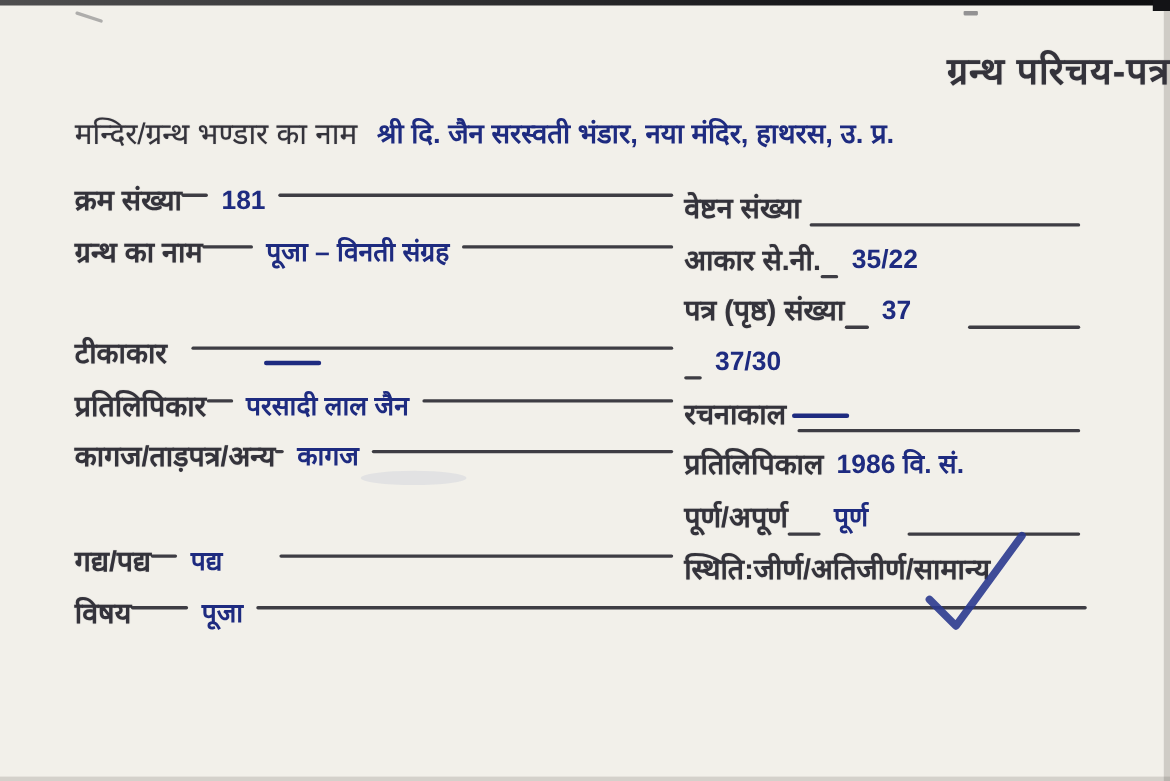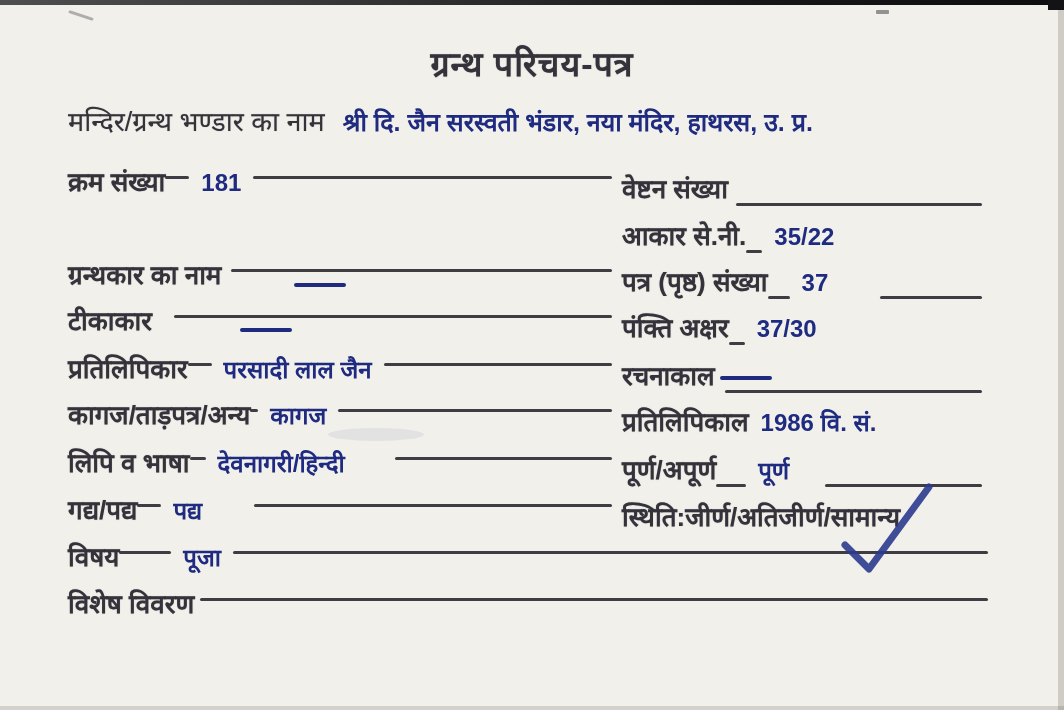--- a/index.html
+++ b/index.html
@@ -29,21 +29,21 @@
   .corner-chip{position:absolute;top:0;right:0;width:16px;height:10px;background:#131316;}
   .scratch-tl{position:absolute;top:14px;left:68px;width:26px;height:3px;
     background:rgba(90,90,95,.45);transform:rotate(18deg);border-radius:2px;}
   .mark-tr{position:absolute;top:10px;left:876px;width:13px;height:4px;
     background:rgba(70,70,75,.55);border-radius:1px;}
   .smudge{position:absolute;top:428px;left:328px;width:96px;height:13px;
     background:rgba(150,160,195,.17);border-radius:50%;}
 
   .title{
     position:absolute;top:40px;left:0;width:100%;
-    text-align:center;font-size:34px;font-weight:700;
+    text-align:right;font-size:34px;font-weight:700;
     letter-spacing:1px;color:var(--print);
     text-shadow:0 0 1px rgba(40,40,50,.4);
   }
   .hdr-row{
     position:absolute;top:104px;left:68px;width:980px;
     display:flex;align-items:flex-start;white-space:nowrap;
   }
   .hdr-row .lbl{font-size:27px;font-weight:400;line-height:36px;}
   .hdr-row .val{font-size:25px;line-height:37px;margin-left:18px;}
 
@@ -99,26 +99,27 @@
     <span class="val">श्री दि. जैन सरस्वती भंडार, नया मंदिर, हाथरस, उ. प्र.</span>
   </div>
 
   <div class="row col-left" style="top:166px">
     <span class="lbl">क्रम संख्या</span>
     <div class="ln mid" style="width:24px"></div>
     <span class="val">181</span>
     <div class="ln grow"></div>
   </div>
 
-
-  <div class="row col-left" style="top:259px">
-    <span class="lbl">ग्रन्थकार का नाम</span>
-    <div class="ln grow" style="margin-left:10px"></div>
-    <span class="inkdash" style="left:226px;top:24px">—</span>
-  </div>
+  <div class="row col-left" style="top:213px">
+    <span class="lbl">ग्रन्थ का नाम</span>
+    <div class="ln mid" style="width:46px"></div>
+    <span class="val">पूजा – विनती संग्रह</span>
+    <div class="ln grow"></div>
+  </div>
+
 
   <div class="row col-left" style="top:305px">
     <span class="lbl">टीकाकार</span>
     <div class="ln grow" style="margin-left:22px"></div>
     <span class="inkdash" style="left:172px;top:23px">—</span>
   </div>
 
   <div class="row col-left" style="top:353px">
     <span class="lbl">प्रतिलिपिकार</span>
     <div class="ln mid" style="width:24px"></div>
@@ -126,45 +127,35 @@
     <div class="ln grow"></div>
   </div>
 
   <div class="row col-left" style="top:399px">
     <span class="lbl">कागज/ताड़पत्र/अन्य</span>
     <div class="ln mid" style="width:8px"></div>
     <span class="val">कागज</span>
     <div class="ln grow"></div>
   </div>
 
-  <div class="row col-left" style="top:447px">
-    <span class="lbl">लिपि व भाषा</span>
-    <div class="ln mid" style="width:16px"></div>
-    <span class="val">देवनागरी/हिन्दी</span>
-    <div class="ln grow" style="margin-left:38px"></div>
-  </div>
 
   <div class="row col-left" style="top:494px">
     <span class="lbl">गद्य/पद्य</span>
     <div class="ln mid" style="width:24px"></div>
     <span class="val">पद्य</span>
     <div class="ln grow" style="margin-left:40px"></div>
   </div>
 
   <div class="row col-left-wide" style="top:541px">
     <span class="lbl">विषय</span>
     <div class="ln mid" style="width:52px"></div>
     <span class="val">पूजा</span>
     <div class="ln grow"></div>
   </div>
 
-  <div class="row col-left-wide" style="top:588px">
-    <span class="lbl">विशेष विवरण</span>
-    <div class="ln grow" style="margin-left:6px"></div>
-  </div>
 
   <div class="row col-right" style="top:166px">
     <span class="lbl">वेष्टन संख्या</span>
     <div class="ln grow" style="margin-left:8px"></div>
   </div>
 
   <div class="row col-right" style="top:213px">
     <span class="lbl">आकार से.नी.</span>
     <div class="ln mid" style="width:16px"></div>
     <span class="val">35/22</span>
@@ -172,21 +163,20 @@
   </div>
 
   <div class="row col-right" style="top:259px">
     <span class="lbl">पत्र (पृष्ठ) संख्या</span>
     <div class="ln mid" style="width:22px"></div>
     <span class="val">37</span>
     <div class="ln grow" style="margin-left:40px"></div>
   </div>
 
   <div class="row col-right" style="top:305px">
-    <span class="lbl">पंक्ति अक्षर</span>
     <div class="ln mid" style="width:16px"></div>
     <span class="val">37/30</span>
     <div class="spacer"></div>
   </div>
 
   <div class="row col-right" style="top:353px">
     <span class="lbl">रचनाकाल</span>
     <div class="ln grow" style="margin-left:10px"></div>
     <span class="inkdash" style="left:98px;top:23px">—</span>
   </div>

